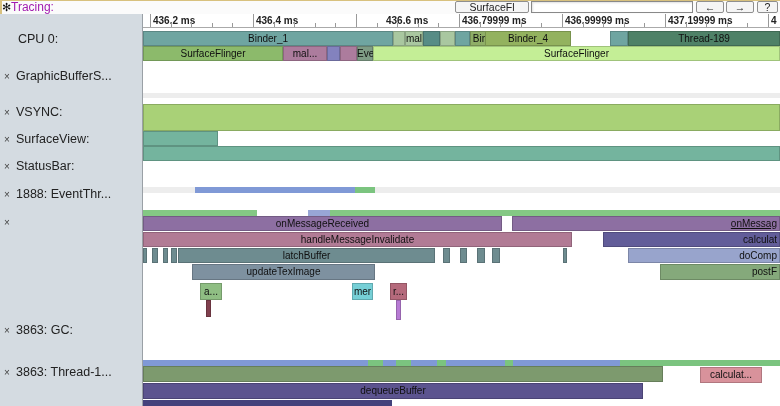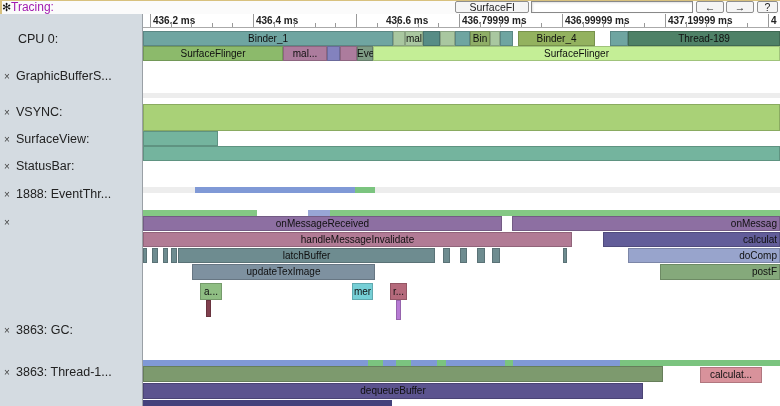--- a/index.html
+++ b/index.html
@@ -145,21 +145,21 @@
       <div class="bar outlined" style="left: 423px; top: 31px; width: 17px; height: 15px; background: rgb(87, 140, 134);">
         <span class="bl" style="line-height: 15px; margin-left: 35px;">Thr</span>
       </div>
       <div class="bar outlined" style="left: 440px; top: 31px; width: 15px; height: 15px; background: rgb(169, 199, 160);"></div>
       <div class="bar outlined" style="left: 455px; top: 31px; width: 15px; height: 15px; background: rgb(111, 165, 161);"></div>
       <div class="bar outlined" style="left: 470px; top: 31px; width: 20px; height: 15px; background: rgb(143, 174, 103);">
         <span class="bl" style="line-height: 15px;">Bin</span>
       </div>
       <div class="bar outlined" style="left: 490px; top: 31px; width: 10px; height: 15px; background: rgb(169, 199, 160);"></div>
       <div class="bar outlined" style="left: 500px; top: 31px; width: 13px; height: 15px; background: rgb(111, 165, 161);"></div>
-      <div class="bar outlined" style="left: 518px; top: 31px; width: 77px; height: 15px; background: rgb(147, 178, 95);">
+      <div class="bar outlined" style="left: 485px; top: 31px; width: 86px; height: 15px; background: rgb(147, 178, 95);">
         <span class="bl" style="line-height: 15px;">Binder_4</span>
       </div>
       <div class="bar outlined" style="left: 610px; top: 31px; width: 18px; height: 15px; background: rgb(111, 165, 161);"></div>
       <div class="bar outlined" style="left: 628px; top: 31px; width: 152px; height: 15px; background: rgb(78, 129, 103);">
         <span class="bl" style="line-height: 15px;">Thread-189</span>
       </div>
       <div class="bar outlined" style="left: 143px; top: 46px; width: 140px; height: 15px; background: rgb(140, 186, 107);">
         <span class="bl" style="line-height: 15px;">SurfaceFlinger</span>
       </div>
       <div class="bar outlined" style="left: 283px; top: 46px; width: 44px; height: 15px; background: rgb(172, 124, 157);">
@@ -180,21 +180,21 @@
       <div class="bar" style="left: 143px; top: 187px; width: 637px; height: 6px; background: rgb(237, 237, 237);"></div>
       <div class="bar" style="left: 195px; top: 187px; width: 160px; height: 6px; background: rgb(128, 153, 214);"></div>
       <div class="bar" style="left: 355px; top: 187px; width: 20px; height: 6px; background: rgb(123, 196, 127);"></div>
       <div class="bar" style="left: 143px; top: 210px; width: 114px; height: 6px; background: rgb(132, 200, 132);"></div>
       <div class="bar" style="left: 308px; top: 210px; width: 22px; height: 6px; background: rgb(152, 166, 214);"></div>
       <div class="bar" style="left: 330px; top: 210px; width: 450px; height: 6px; background: rgb(132, 200, 132);"></div>
       <div class="bar outlined" style="left: 143px; top: 216px; width: 359px; height: 15px; background: rgb(141, 111, 162);">
         <span class="bl" style="line-height: 15px;">onMessageReceived</span>
       </div>
       <div class="bar outlined" style="left: 512px; top: 216px; width: 268px; height: 15px; background: rgb(141, 111, 162);">
-        <span class="bl br" style="line-height: 15px;">onMessag</span>
+        <span class="bl br" style="line-height: 15px; text-decoration: underline;">onMessag</span>
       </div>
       <div class="bar outlined" style="left: 143px; top: 232px; width: 429px; height: 15px; background: rgb(177, 123, 149);">
         <span class="bl" style="line-height: 15px;">handleMessageInvalidate</span>
       </div>
       <div class="bar outlined" style="left: 603px; top: 232px; width: 177px; height: 15px; background: rgb(98, 93, 153);">
         <span class="bl br" style="line-height: 15px;">calculat</span>
       </div>
       <div class="bar outlined" style="left: 143px; top: 248px; width: 4px; height: 15px; background: rgb(110, 140, 144);"></div>
       <div class="bar outlined" style="left: 152px; top: 248px; width: 6px; height: 15px; background: rgb(110, 140, 144);"></div>
       <div class="bar outlined" style="left: 163px; top: 248px; width: 5px; height: 15px; background: rgb(110, 140, 144);"></div>

